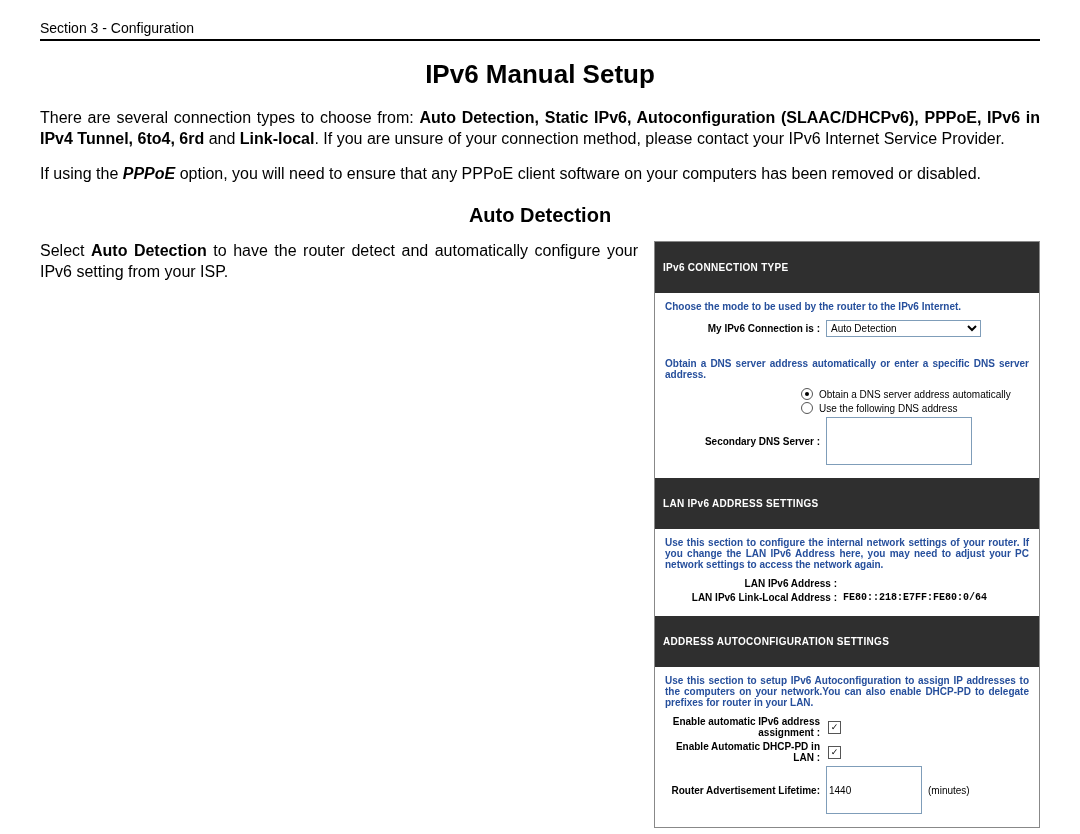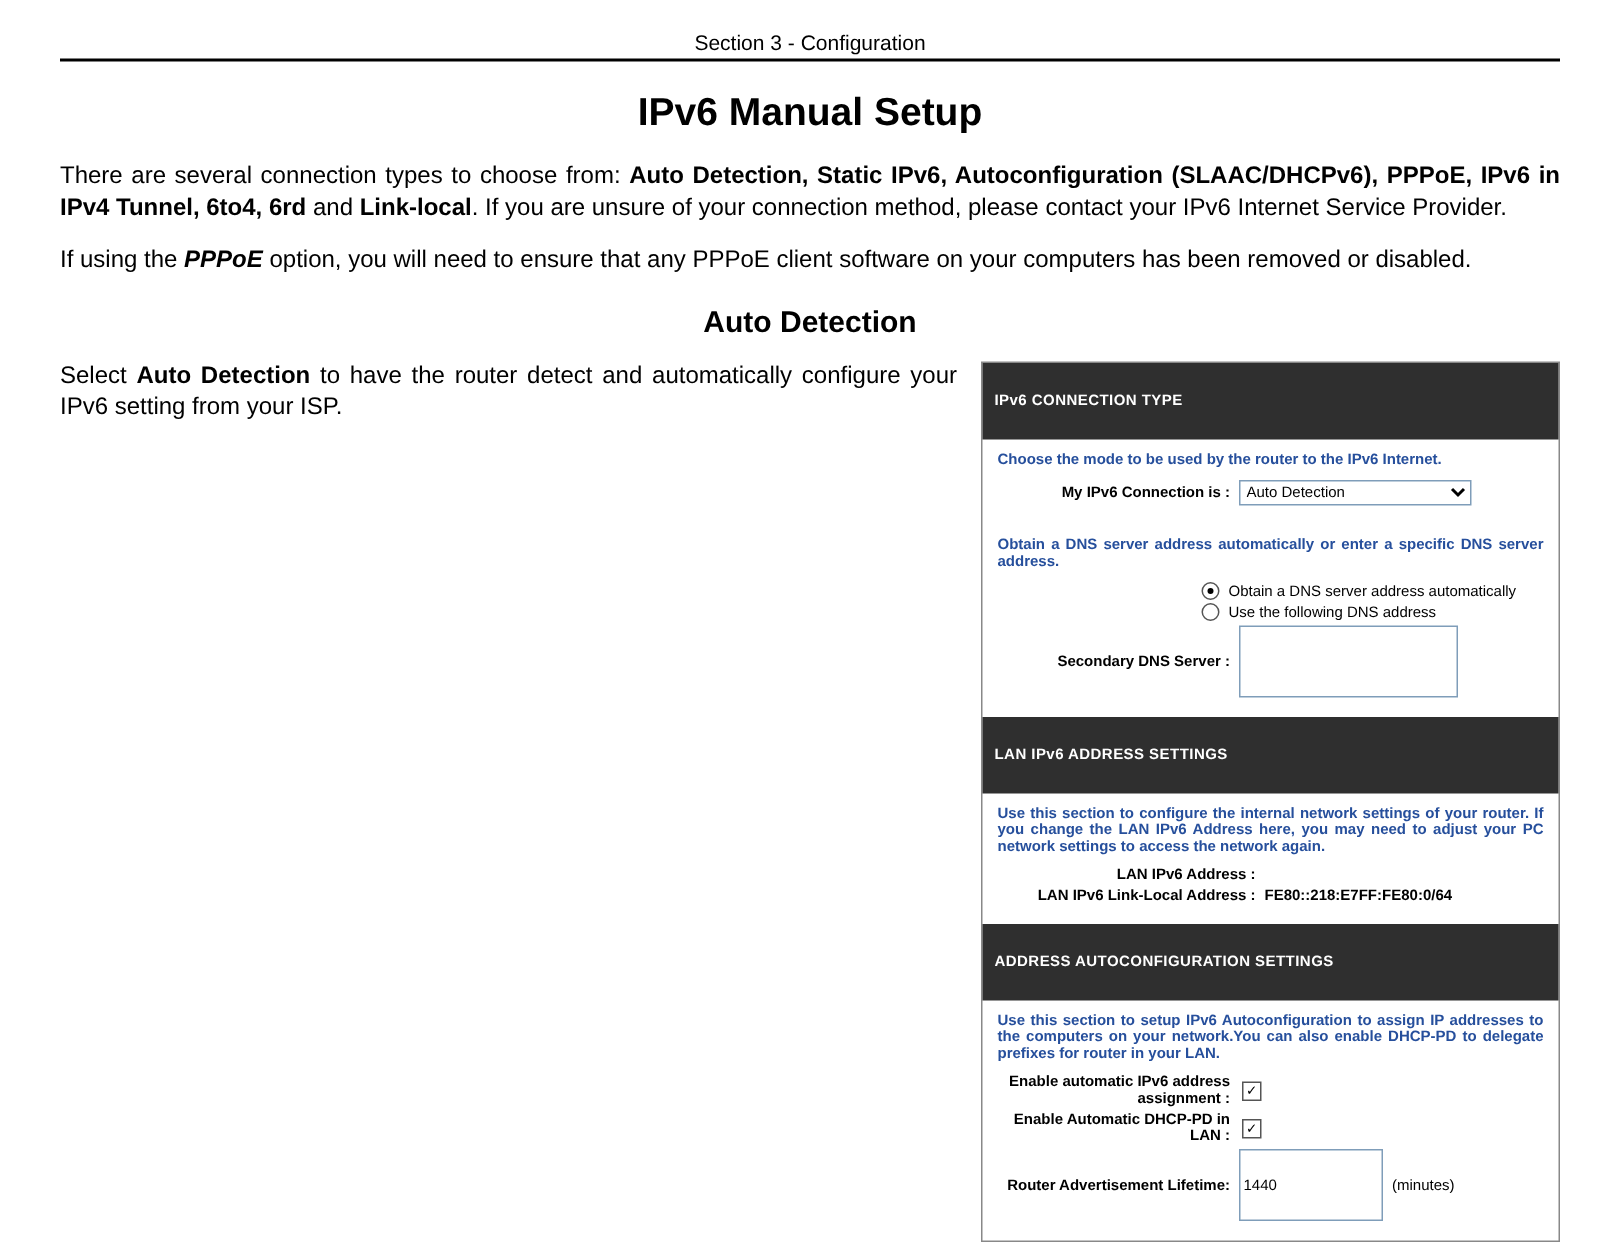--- a/index.html
+++ b/index.html
@@ -10,21 +10,20 @@
     padding: 20px 40px;
     width: 1080px;
     box-sizing: border-box;
     background: #fff;
   }
   .topbar {
     font-size: 14px;
     padding-bottom: 3px;
     border-bottom: 2px solid #000;
     margin-bottom: 18px;
-    text-align: center;
   }
   h1.main-title {
     text-align: center;
     font-size: 26px;
     font-weight: 700;
     margin: 10px 0 18px;
   }
   h2.sub-title {
     text-align: center;
     font-size: 20px;
@@ -109,21 +108,21 @@
   }
   .radio-dot.selected::after{
     content:"";width:4px;height:4px;border-radius:50%;background:#000;
   }
   .checkbox {
     width:11px;height:11px;border:1px solid #555;background:#fff;
     display:inline-flex;align-items:center;justify-content:center;
     font-size:9px;line-height:9px;margin-left:2px;
   }
   .checkbox.checked::after{content:"✓";color:#000;}
-  .value-text{font-size:10px;font-weight:bold;}
+  .value-text{font-size:10px;font-weight:bold;font-family:Liberation Mono, monospace;}
   .footer {
     border-top: 2px solid #000;
     margin-top: 24px;
     padding-top: 4px;
     display:flex;
     justify-content:space-between;
     font-size: 14px;
   }
   .i{font-style:italic;}
   .b{font-weight:700;}

